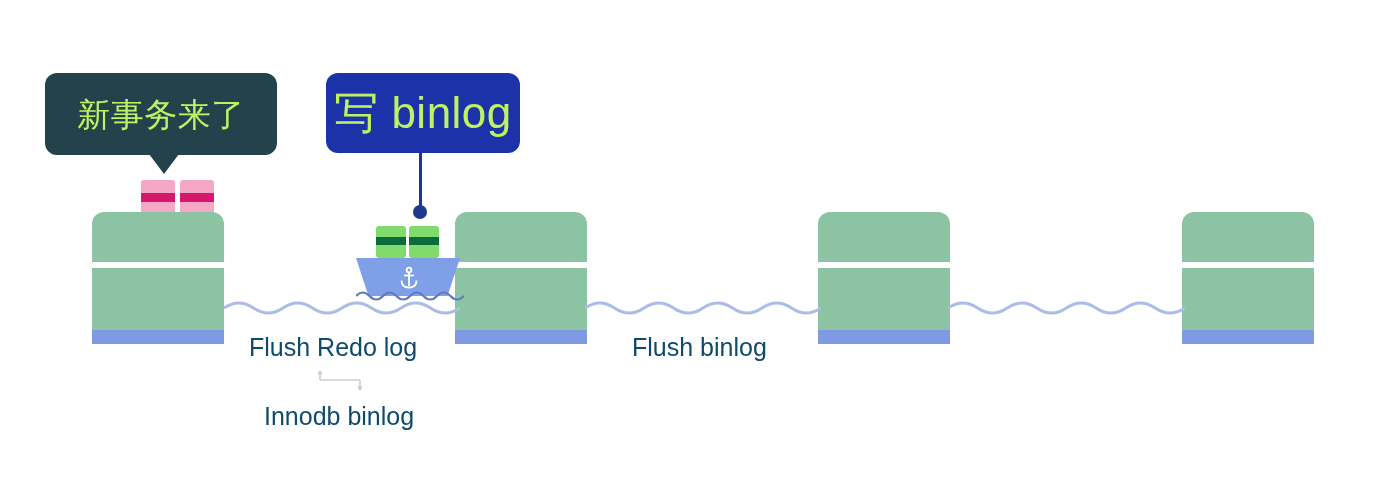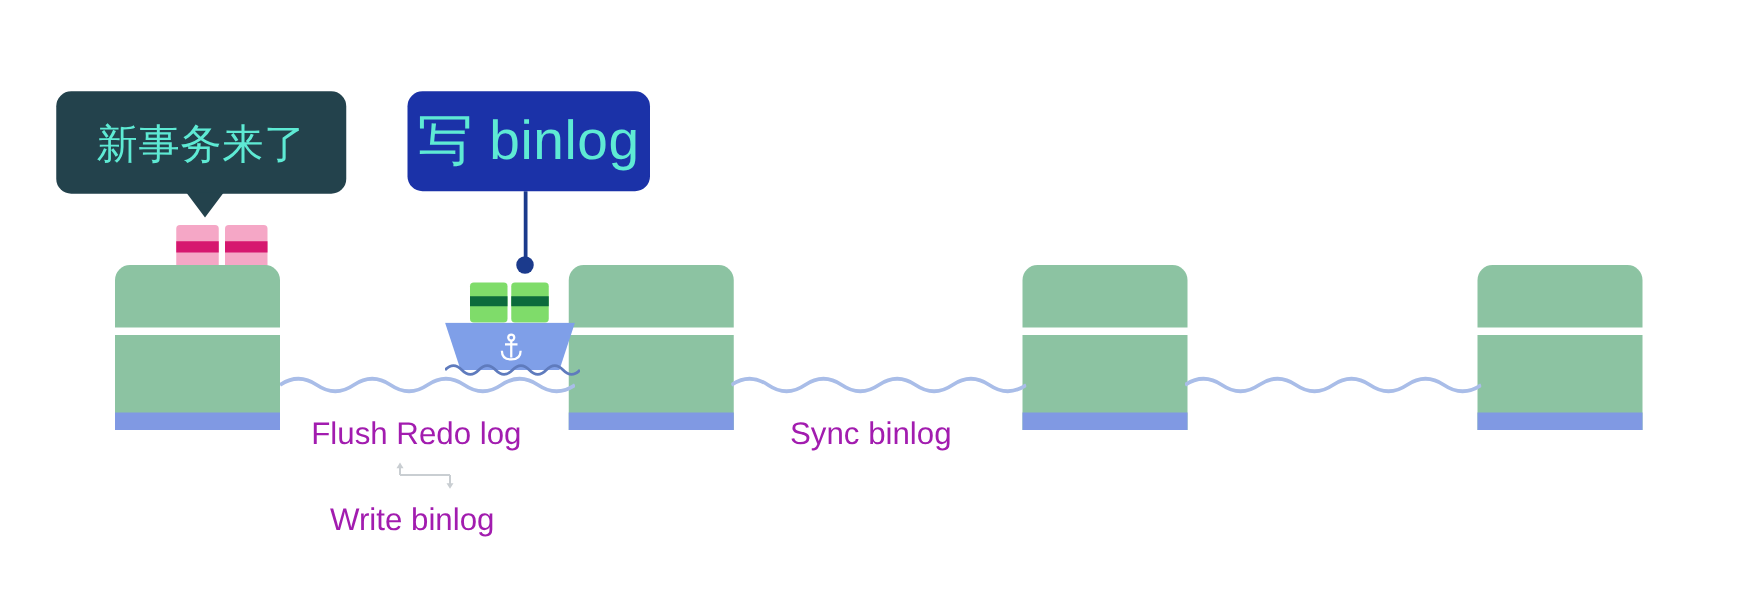--- a/index.html
+++ b/index.html
@@ -21,21 +21,21 @@
   
   .bubble {
     position: absolute;
     border-radius: 12px;
     display: flex;
     align-items: center;
     justify-content: center;
     box-sizing: border-box;
   }
   .bubble-text {
-    color: #5eead4;
+    color: #bef264;
     font-size: 33px;
     letter-spacing: 0.5px;
     white-space: nowrap;
     line-height: 1;
   }
 
   #bubble-new-tx {
     left: 45px;
     top: 73px;
     width: 232px;
@@ -175,21 +175,21 @@
     height: 22px;
   }
   #wave-1 { left: 224px; top: 296px; width: 236px; }
   #wave-2 { left: 585px; top: 296px; width: 236px; }
   #wave-3 { left: 948px; top: 296px; width: 237px; }
   #wave-boat { left: 356px; top: 288px; width: 108px; height: 16px; }
 
   
   .stage-label {
     position: absolute;
-    color: #a21caf;
+    color: #0c4a6e;
     font-size: 25px;
     white-space: nowrap;
     line-height: 1;
   }
   #label-flush-redo { left: 249px; top: 335px; }
   #label-sync-binlog { left: 632px; top: 335px; }
   #label-innodb-commit { left: 970px; top: 335px; }
   #label-write-binlog { left: 264px; top: 404px; }
 
   #write-binlog-arrow {
@@ -279,26 +279,26 @@
       <path d="M0 12 Q 14.75 2, 29.5 12 T 59 12 T 88.5 12 T 118 12 T 147.5 12 T 177 12 T 206.5 12 T 236 12" fill="none" stroke="#a9bde8" stroke-width="3"></path>
     </svg>
   </div>
   <div class="water-wave" id="wave-3">
     <svg width="237" height="22" viewBox="0 0 237 22" preserveAspectRatio="none" aria-hidden="true">
       <path d="M0 12 Q 14.8 2, 29.6 12 T 59.2 12 T 88.8 12 T 118.4 12 T 148 12 T 177.6 12 T 207.2 12 T 237 12" fill="none" stroke="#a9bde8" stroke-width="3"></path>
     </svg>
   </div>
 
   <div class="stage-label" id="label-flush-redo">Flush Redo log</div>
-  <div class="stage-label" id="label-sync-binlog">Sync binlog</div>
+  <div class="stage-label" id="label-sync-binlog">Flush binlog</div>
 
   <div id="write-binlog-arrow">
     <svg width="52" height="26" viewBox="0 0 52 26" aria-hidden="true">
       <path d="M6 12 L 6 4" fill="none" stroke="#c9ced2" stroke-width="1.6"></path>
       <path d="M6 2 L 3.2 6.5 L 8.8 6.5 Z" fill="#c9ced2"></path>
       <path d="M6 12 L 46 12" fill="none" stroke="#c9ced2" stroke-width="1.6"></path>
       <path d="M46 12 L 46 20" fill="none" stroke="#c9ced2" stroke-width="1.6"></path>
       <path d="M46 23 L 43.2 18.5 L 48.8 18.5 Z" fill="#c9ced2"></path>
     </svg>
   </div>
-  <div class="stage-label" id="label-write-binlog">Write binlog</div>
+  <div class="stage-label" id="label-write-binlog">Innodb binlog</div>
 
 </div>
 
 </body></html>

